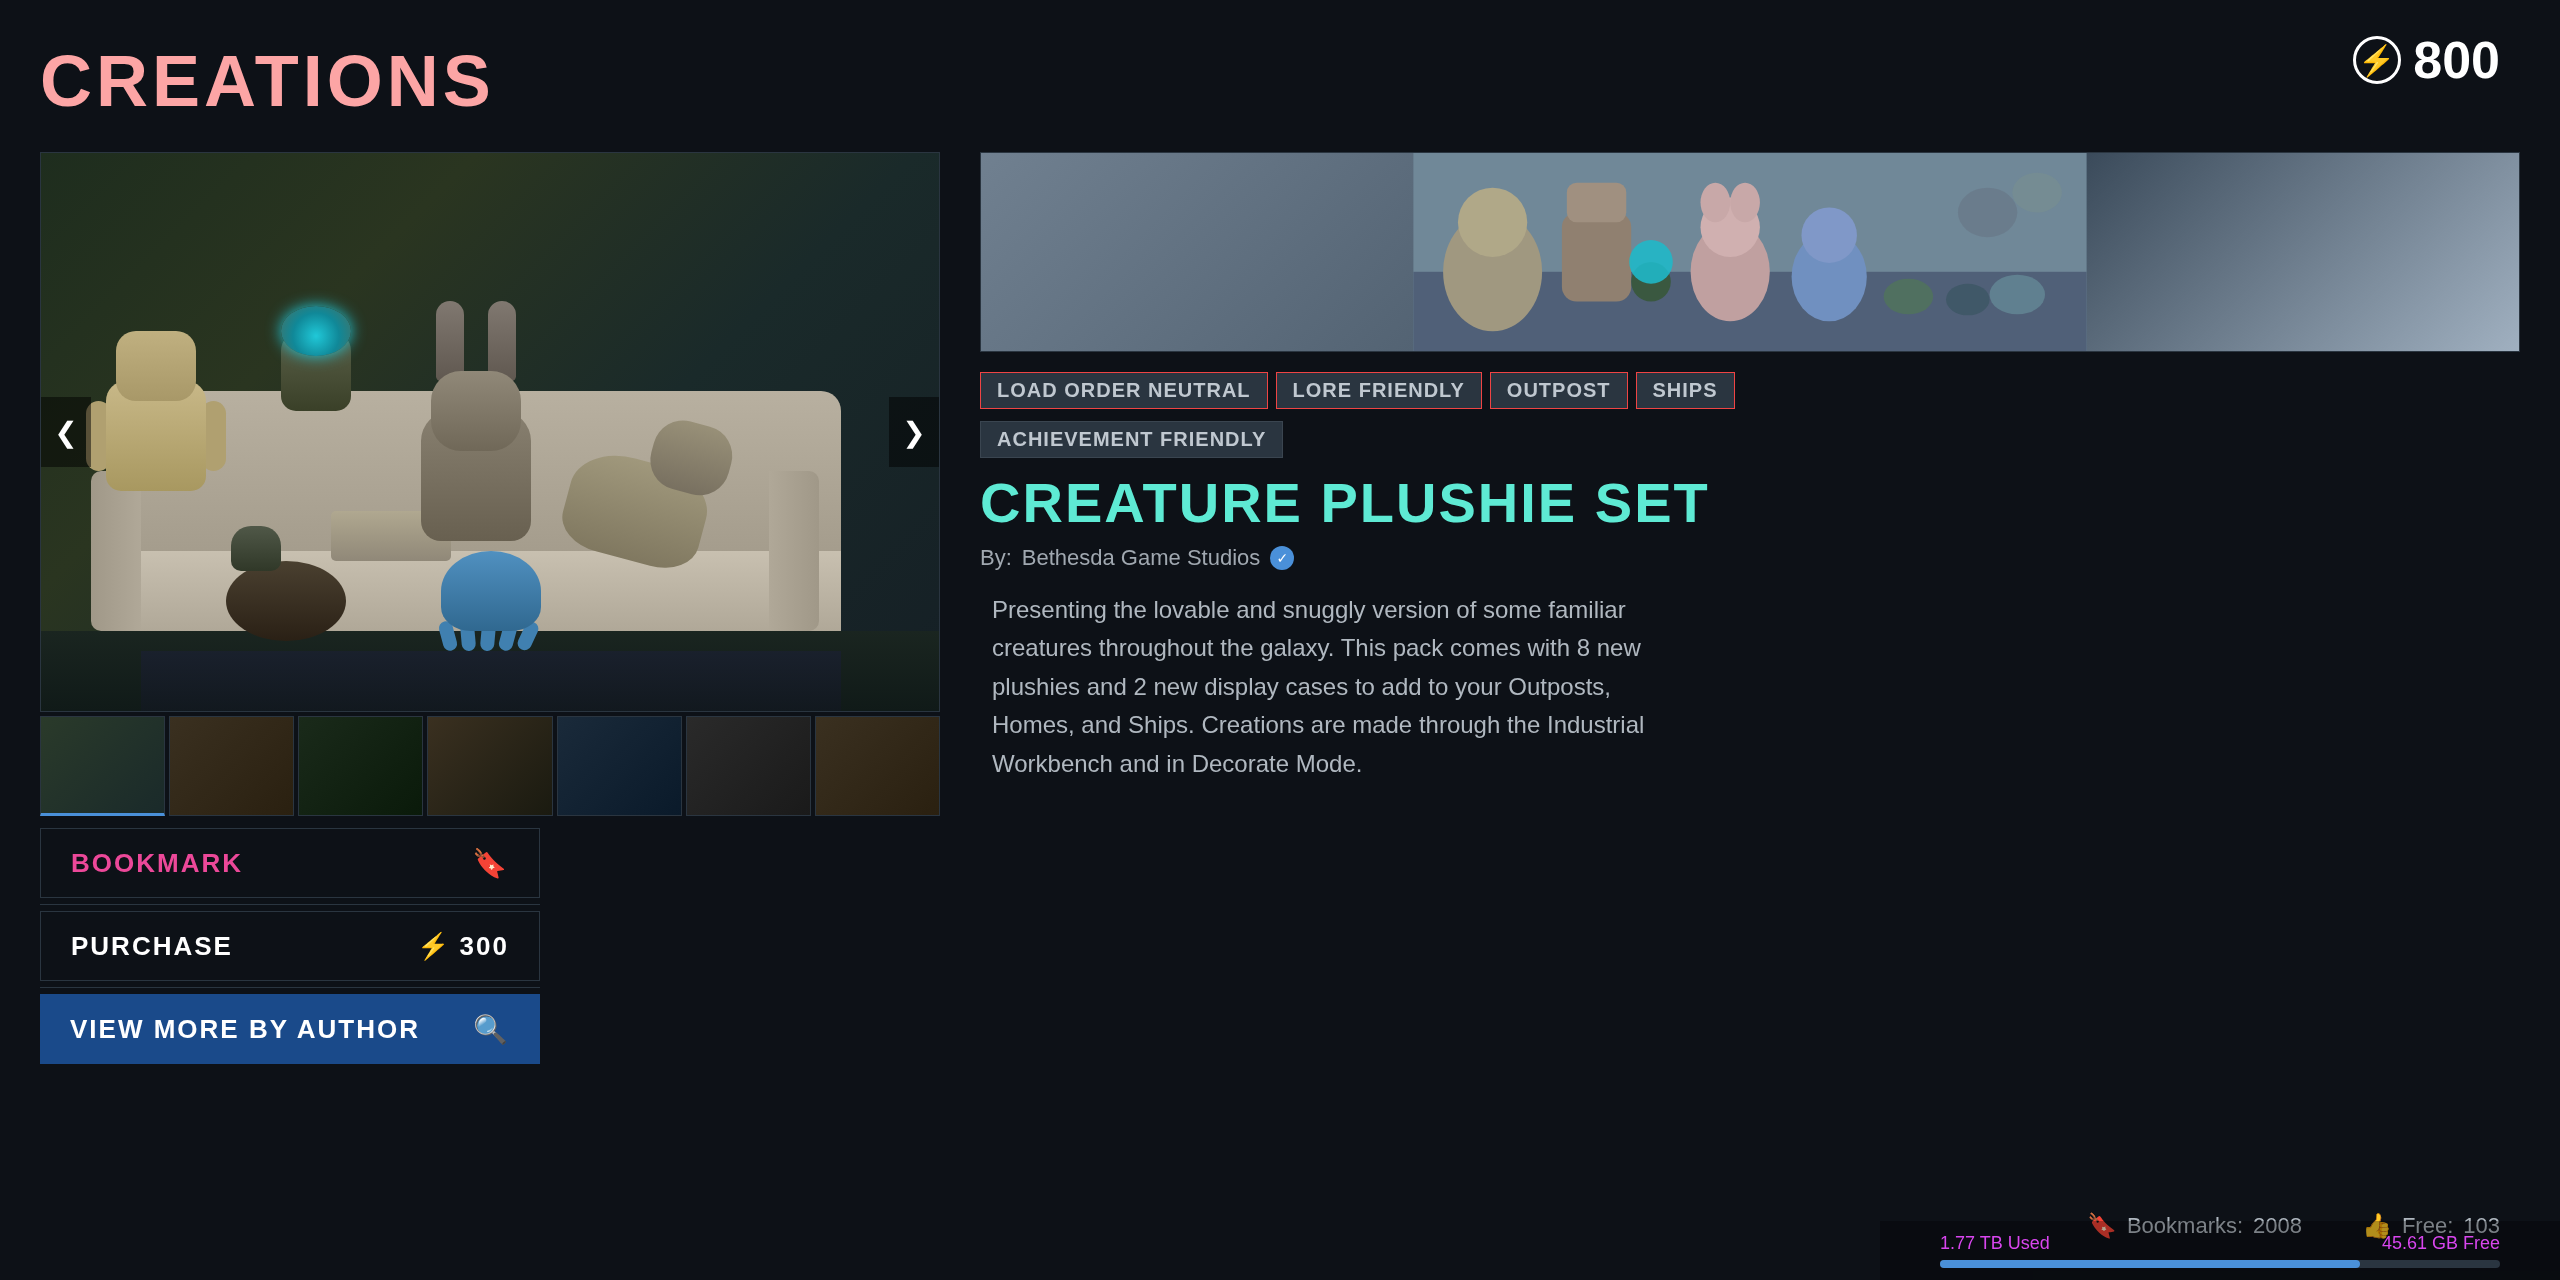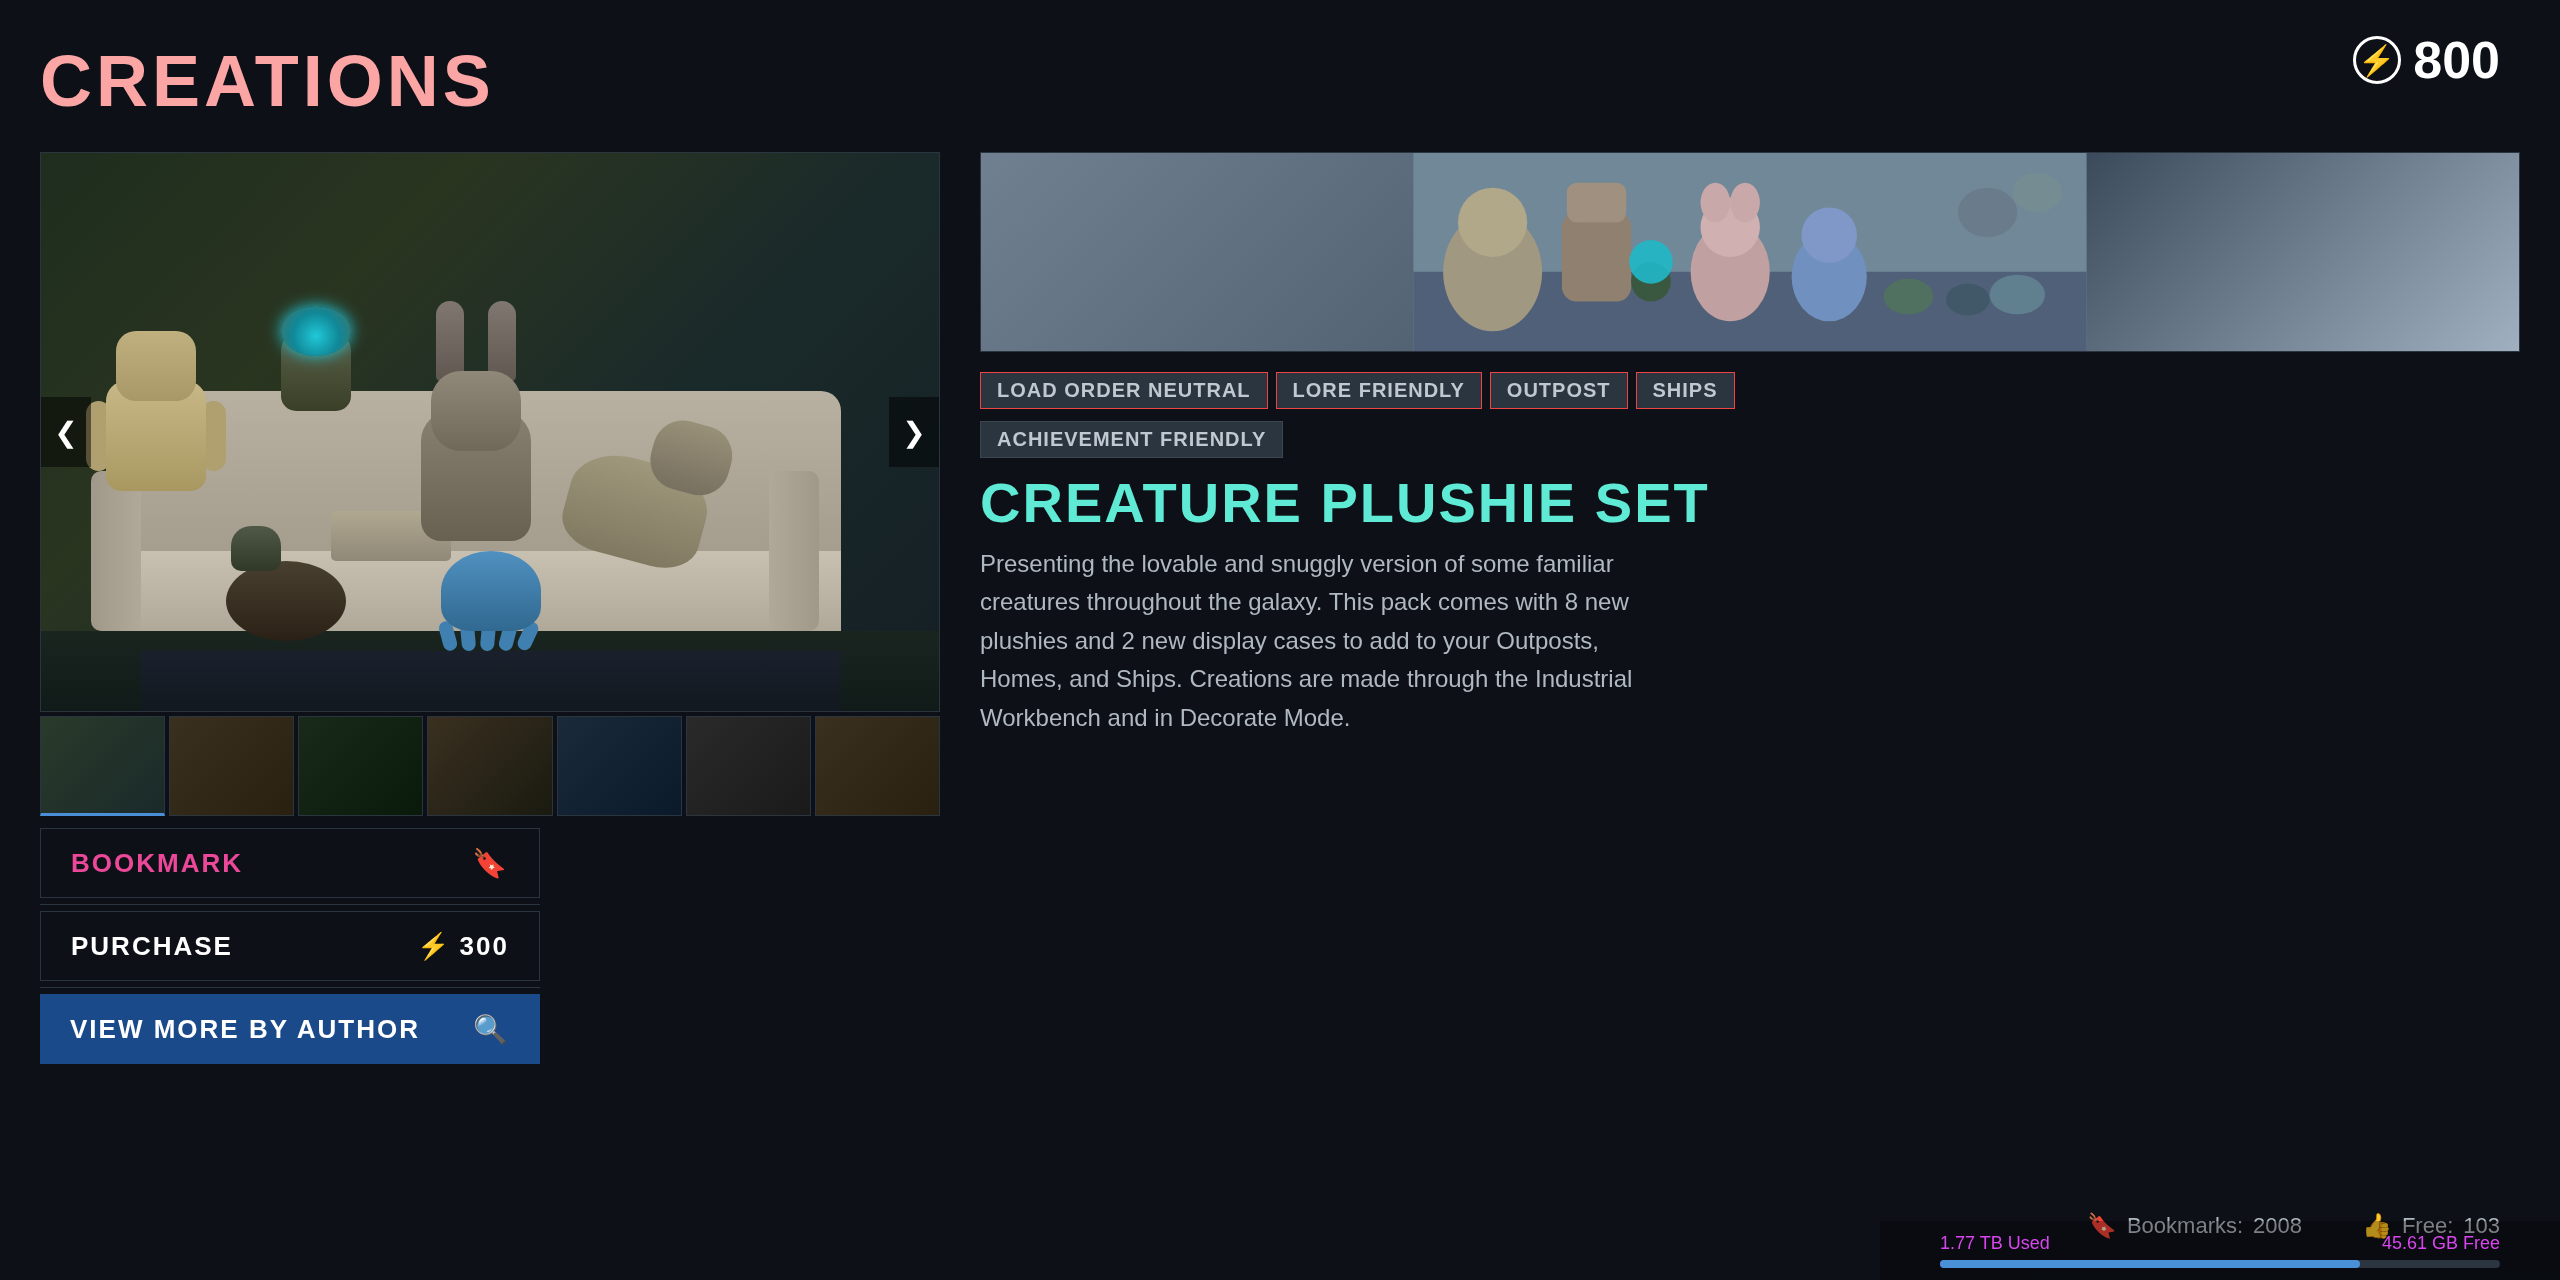--- a/index.html
+++ b/index.html
@@ -327,20 +327,21 @@
       justify-content: center;
       font-size: 14px;
       color: white;
     }
 
     .description-text {
       font-size: 24px;
       color: #b0b8c0;
       line-height: 1.6;
       max-width: 680px;
+      margin-left: 12px;
     }
 
     .bottom-stats {
       position: absolute;
       bottom: 40px;
       right: 60px;
       display: flex;
       align-items: center;
       gap: 60px;
     }
@@ -823,20 +824,27 @@
         <span class="tag">LORE FRIENDLY</span>
         <span class="tag">OUTPOST</span>
         <span class="tag">SHIPS</span>
       </div>
       <div class="tags-row">
         <span class="tag-achievement">ACHIEVEMENT FRIENDLY</span>
       </div>
 
       <h2 class="item-title">CREATURE PLUSHIE SET</h2>
 
+      <div class="author-row">
+        <span class="author-text">By:</span>
+        <span class="author-text">Bethesda Game Studios</span>
+        <span class="author-verified">
+          <span>✓</span>
+        </span>
+      </div>
 
       <p class="description-text">Presenting the lovable and snuggly version of some familiar creatures throughout the galaxy. This pack comes with 8 new plushies and 2 new display cases to add to your Outposts, Homes, and Ships. Creations are made through the Industrial Workbench and in Decorate Mode.</p>
 
     </div>
 
   </div>
 
   <div class="bottom-stats">
     <div class="stat-item">
       <span class="stat-icon">🔖</span>

